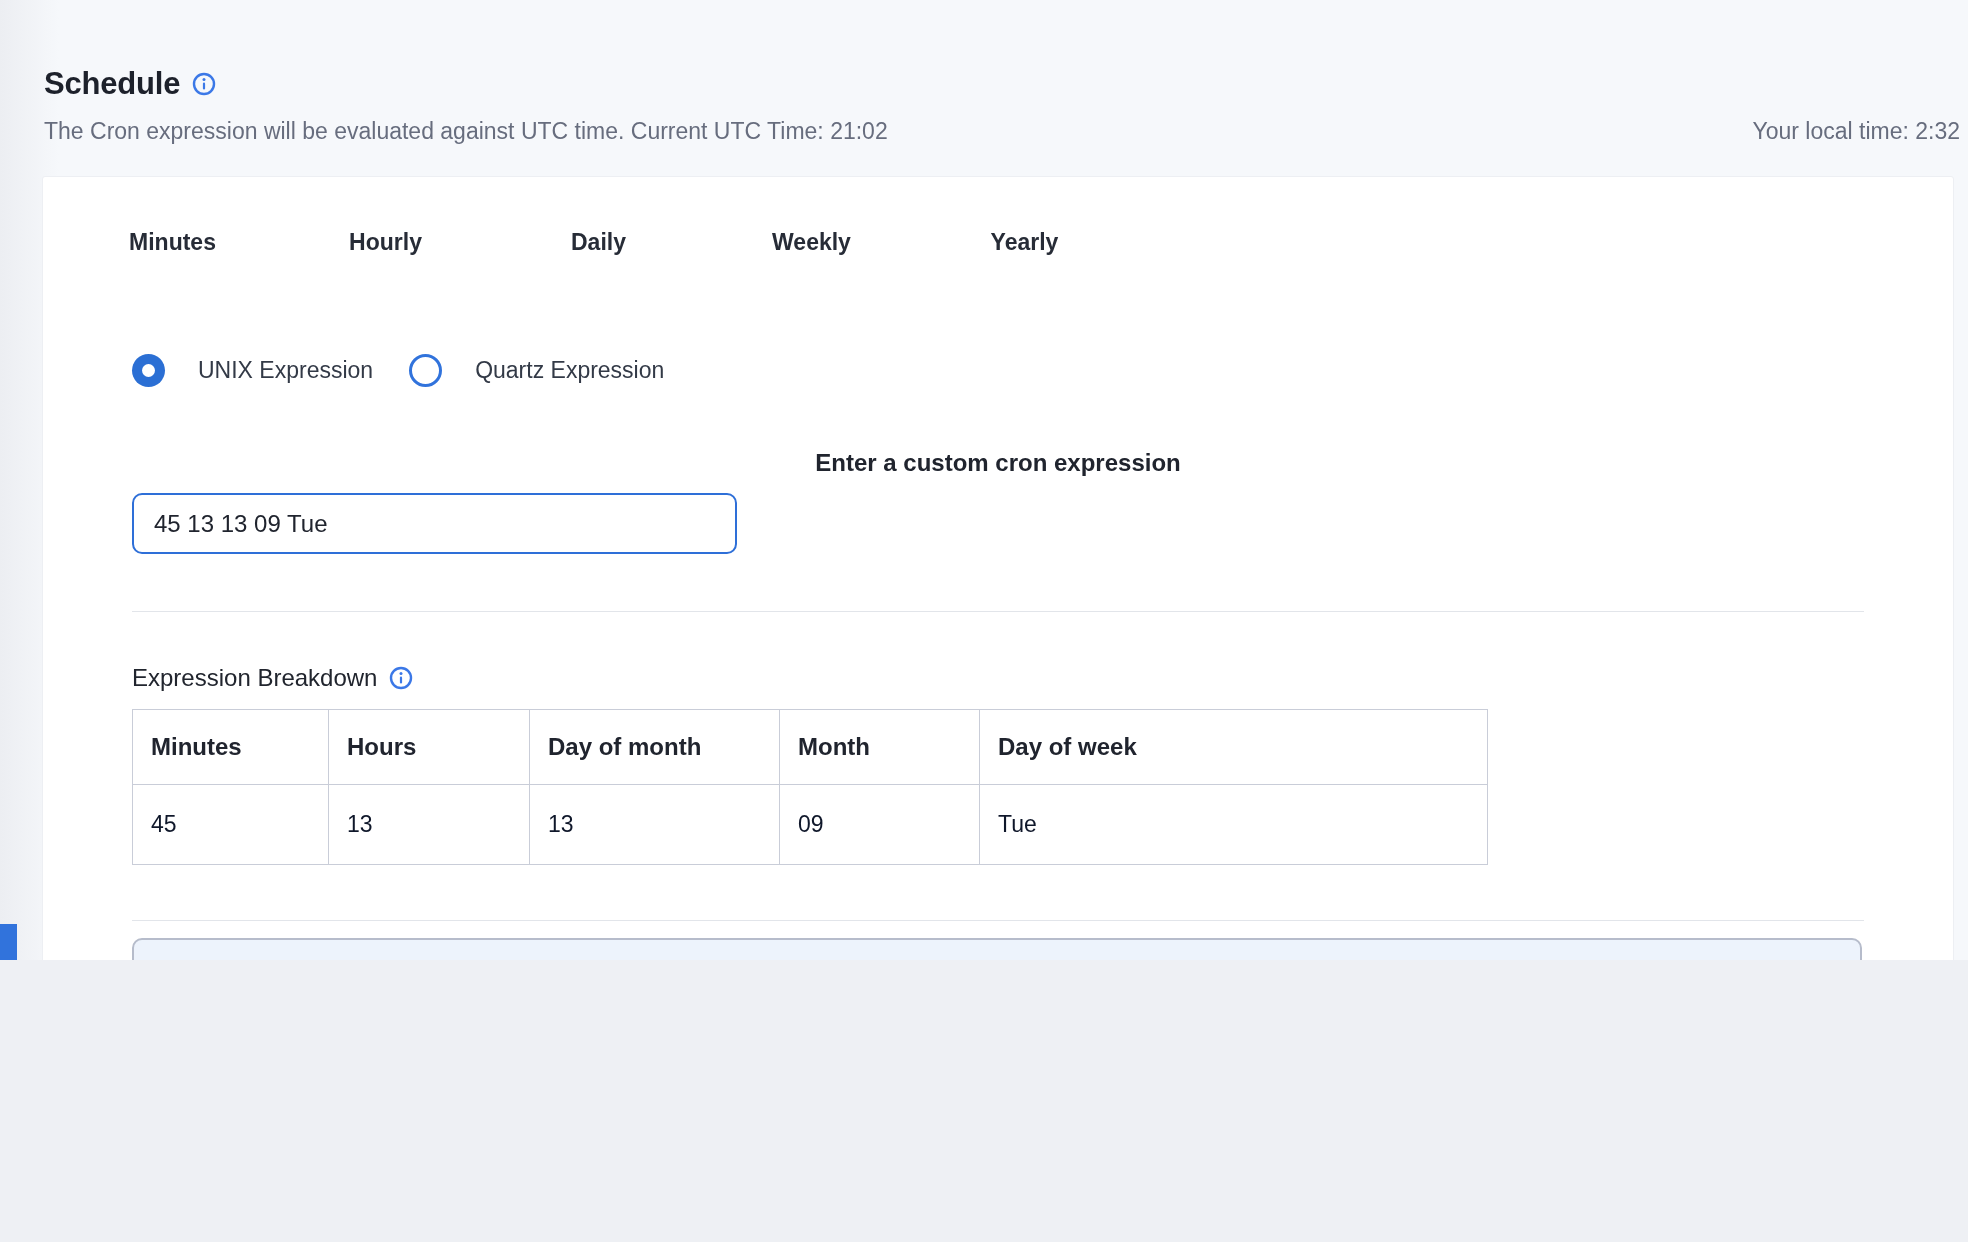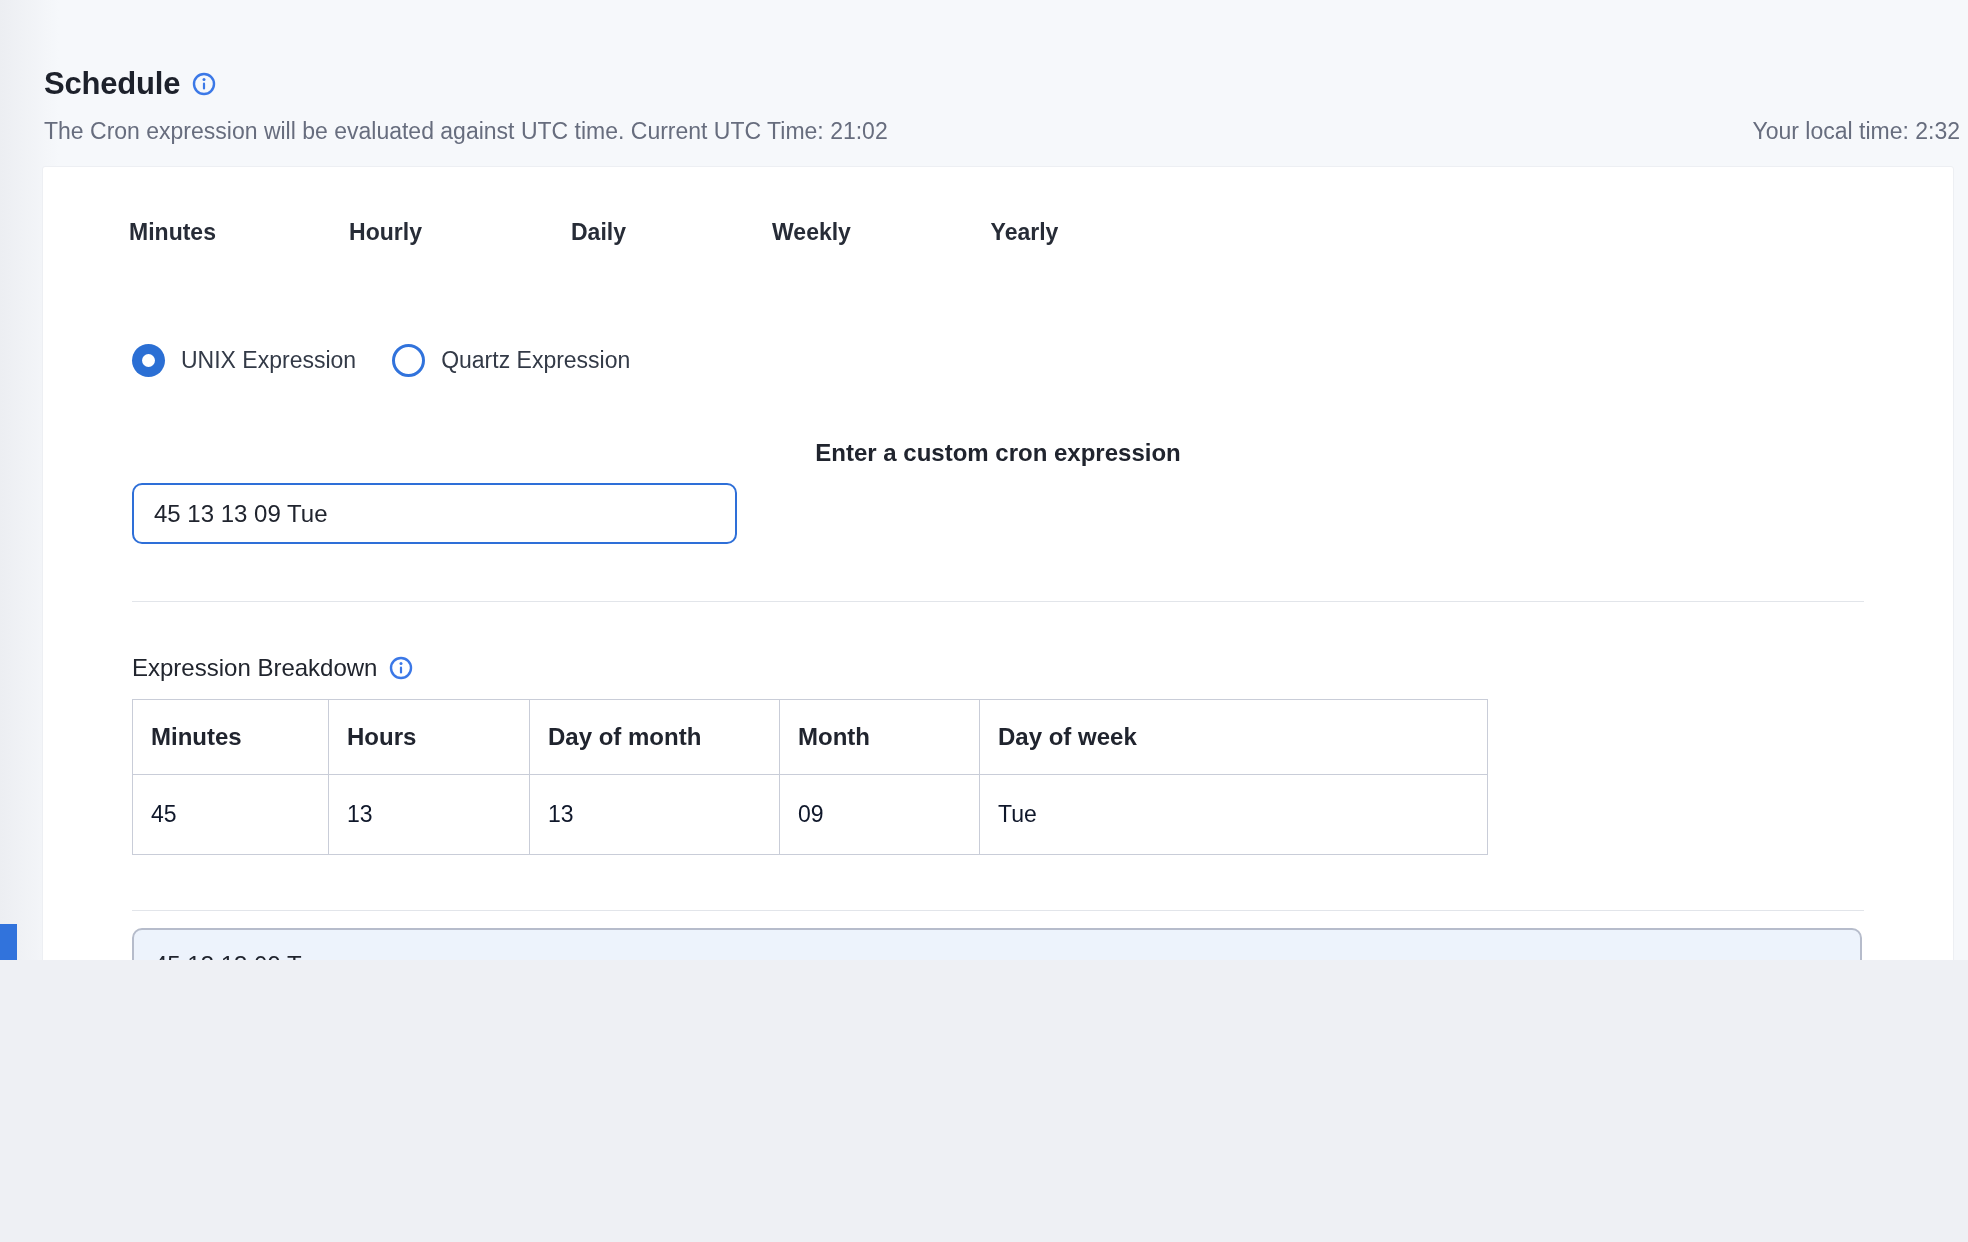--- a/index.html
+++ b/index.html
@@ -51,21 +51,21 @@
     width: 24px;
     height: 24px;
     flex: 0 0 auto;
   }
   .info-icon svg { width: 24px; height: 24px; }
 
   
   .card {
     position: absolute;
     left: 42px;
-    top: 166px;
+    top: 176px;
     width: 1912px;
     height: 944px;
     background: #ffffff;
     border: 1px solid #edeff3;
     border-radius: 3px;
     box-sizing: border-box;
   }
 
   
   .tab-bar {
@@ -102,21 +102,21 @@
   
   .radio-group {
     display: flex;
     align-items: center;
     gap: 36px;
     margin-top: 56px;
   }
   .radio-option {
     display: flex;
     align-items: center;
-    gap: 16px;
+    gap: 33px;
     cursor: pointer;
   }
   .radio-circle {
     box-sizing: border-box;
     width: 33px;
     height: 33px;
     border-radius: 50%;
     border: 3px solid #3173dc;
     background: #ffffff;
     display: inline-flex;

